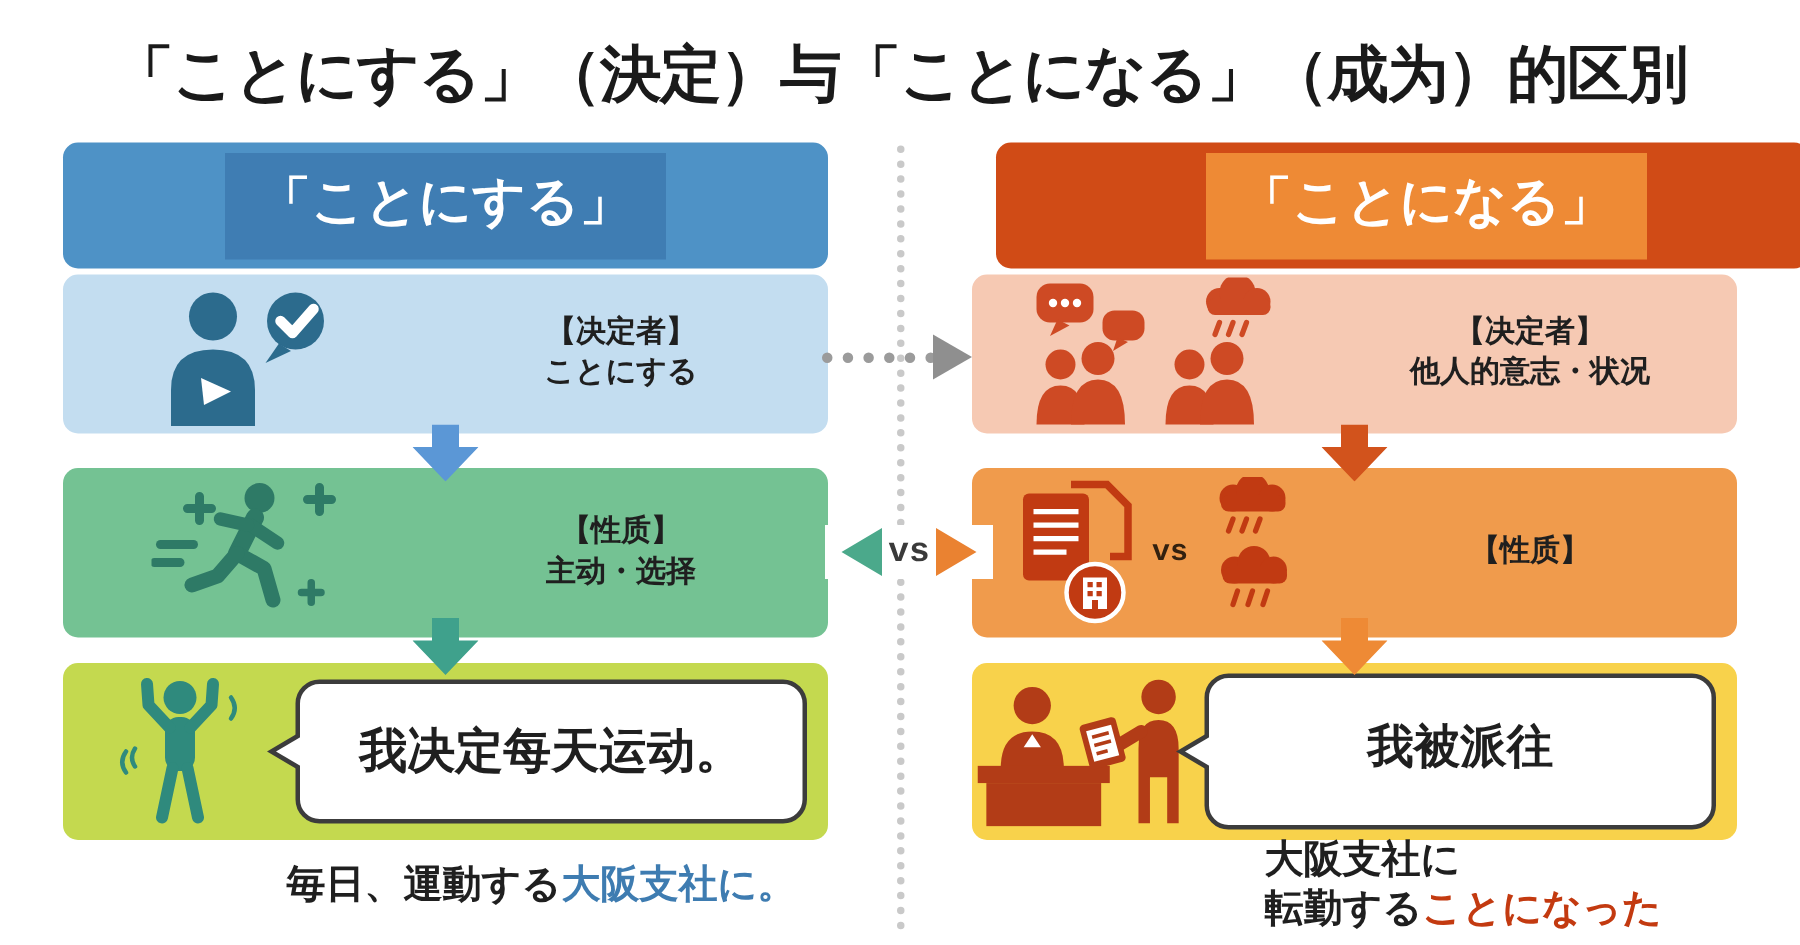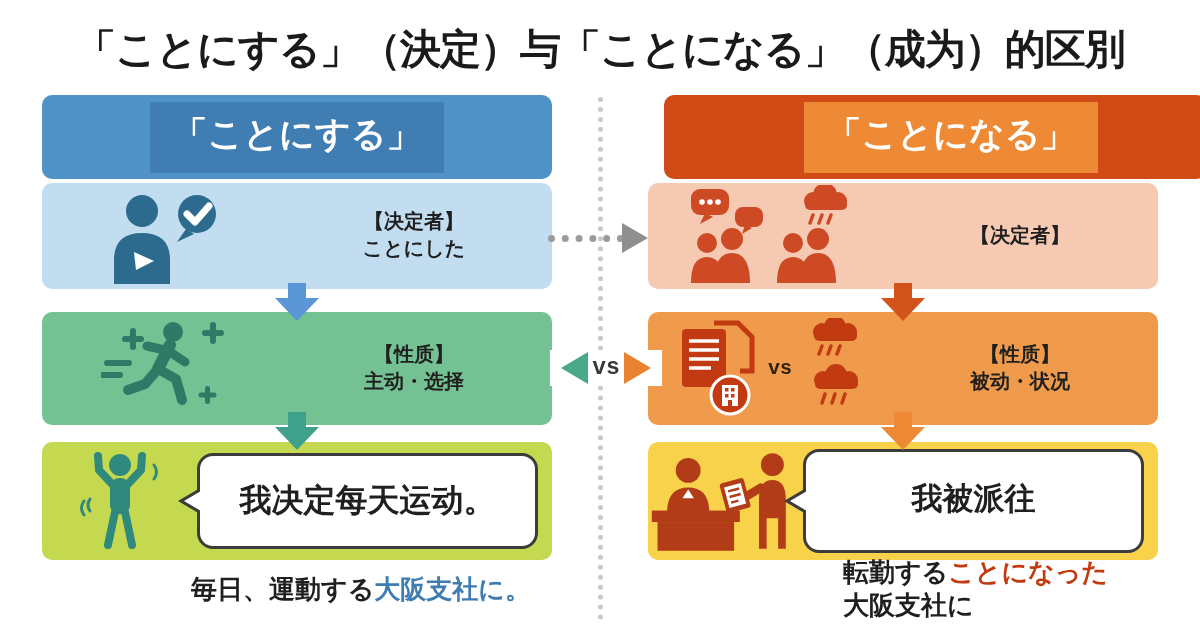--- a/index.html
+++ b/index.html
@@ -131,21 +131,21 @@
         <circle cx="36" cy="23" r="16"></circle>
         <path d="M8,96 L8,72 Q8,45 36,45 Q64,45 64,72 L64,96 Z"></path>
         <path d="M28,64 L48,73 L30,82 Z" fill="#ffffff"></path>
         <circle cx="91" cy="26" r="19"></circle>
         <path d="M80,41 L71,54 L88,46 Z"></path>
         <path d="M81,26 l8,8 l14,-16" stroke="#ffffff" stroke-width="7" fill="none" stroke-linecap="round" stroke-linejoin="round"></path>
       </svg>
     </span>
     <div class="label-zone">
       <div>【决定者】</div>
-      <div>ことにした</div>
+      <div>ことにする</div>
     </div>
   </div>
 
   <svg class="down-arrow da-l1" viewBox="0 0 44 38">
       <polygon points="13,0 31,0 31,15 44,15 22,38 0,15 13,15"></polygon>
     </svg>
 
   <div class="box lft row2 bg-lb2">
     <span class="icon-zone ic-l2">
       <svg width="132" height="100" viewBox="0 0 132 100">
@@ -244,20 +244,21 @@
         <circle cx="45" cy="54" r="11"></circle>
         <path d="M27,98 Q27,68 45,68 Q63,68 63,98 Z"></path>
         <circle cx="106" cy="58" r="10"></circle>
         <path d="M90,98 Q90,72 106,72 Q122,72 122,98 Z"></path>
         <circle cx="131" cy="54" r="11"></circle>
         <path d="M113,98 Q113,68 131,68 Q149,68 149,98 Z"></path>
       </svg>
     </span>
     <div class="label-zone">
       <div>【决定者】</div>
+      <div>他人的意志・状况</div>
     </div>
   </div>
 
   <svg class="down-arrow da-r1" viewBox="0 0 44 38">
       <polygon points="13,0 31,0 31,15 44,15 22,38 0,15 13,15"></polygon>
     </svg>
 
   <div class="box rgt row2 bg-rb2">
     <span class="icon-zone ic-r2">
       <svg width="84" height="100" viewBox="0 0 84 100">
@@ -297,21 +298,20 @@
         </g>
         <g stroke="currentColor" stroke-width="3.5" stroke-linecap="round" fill="none">
           <path d="M27,76 l-3,9"></path>
             <path d="M37,76 l-3,9"></path>
             <path d="M47,76 l-3,9"></path>
         </g>
       </svg>
     </span>
     <div class="label-zone">
       <div>【性质】</div>
-      <div>被动・状况</div>
     </div>
   </div>
 
   <svg class="down-arrow da-r2" viewBox="0 0 44 38">
       <polygon points="13,0 31,0 31,15 44,15 22,38 0,15 13,15"></polygon>
     </svg>
 
   <div class="box rgt row3 bg-rb3">
     <span class="icon-zone narrow ic-r3">
       <svg width="162" height="108" viewBox="0 0 162 108" fill="currentColor">
@@ -329,19 +329,19 @@
           <path d="M85,42 h12 M85,48 h12 M85,54 h8" stroke="currentColor" stroke-width="2.5" fill="none"></path>
         </g>
       </svg>
     </span>
     <div class="bubble rgt-b">
       <div>我被派往</div>
     </div>
   </div>
 
   <div class="caption-right">
+    <div>大阪支社に</div>
     <div>
       <span>転勤する</span><span class="hl">ことになった</span>
     </div>
-    <div>大阪支社に</div>
   </div>
 
 </div>
 
 </body></html>

